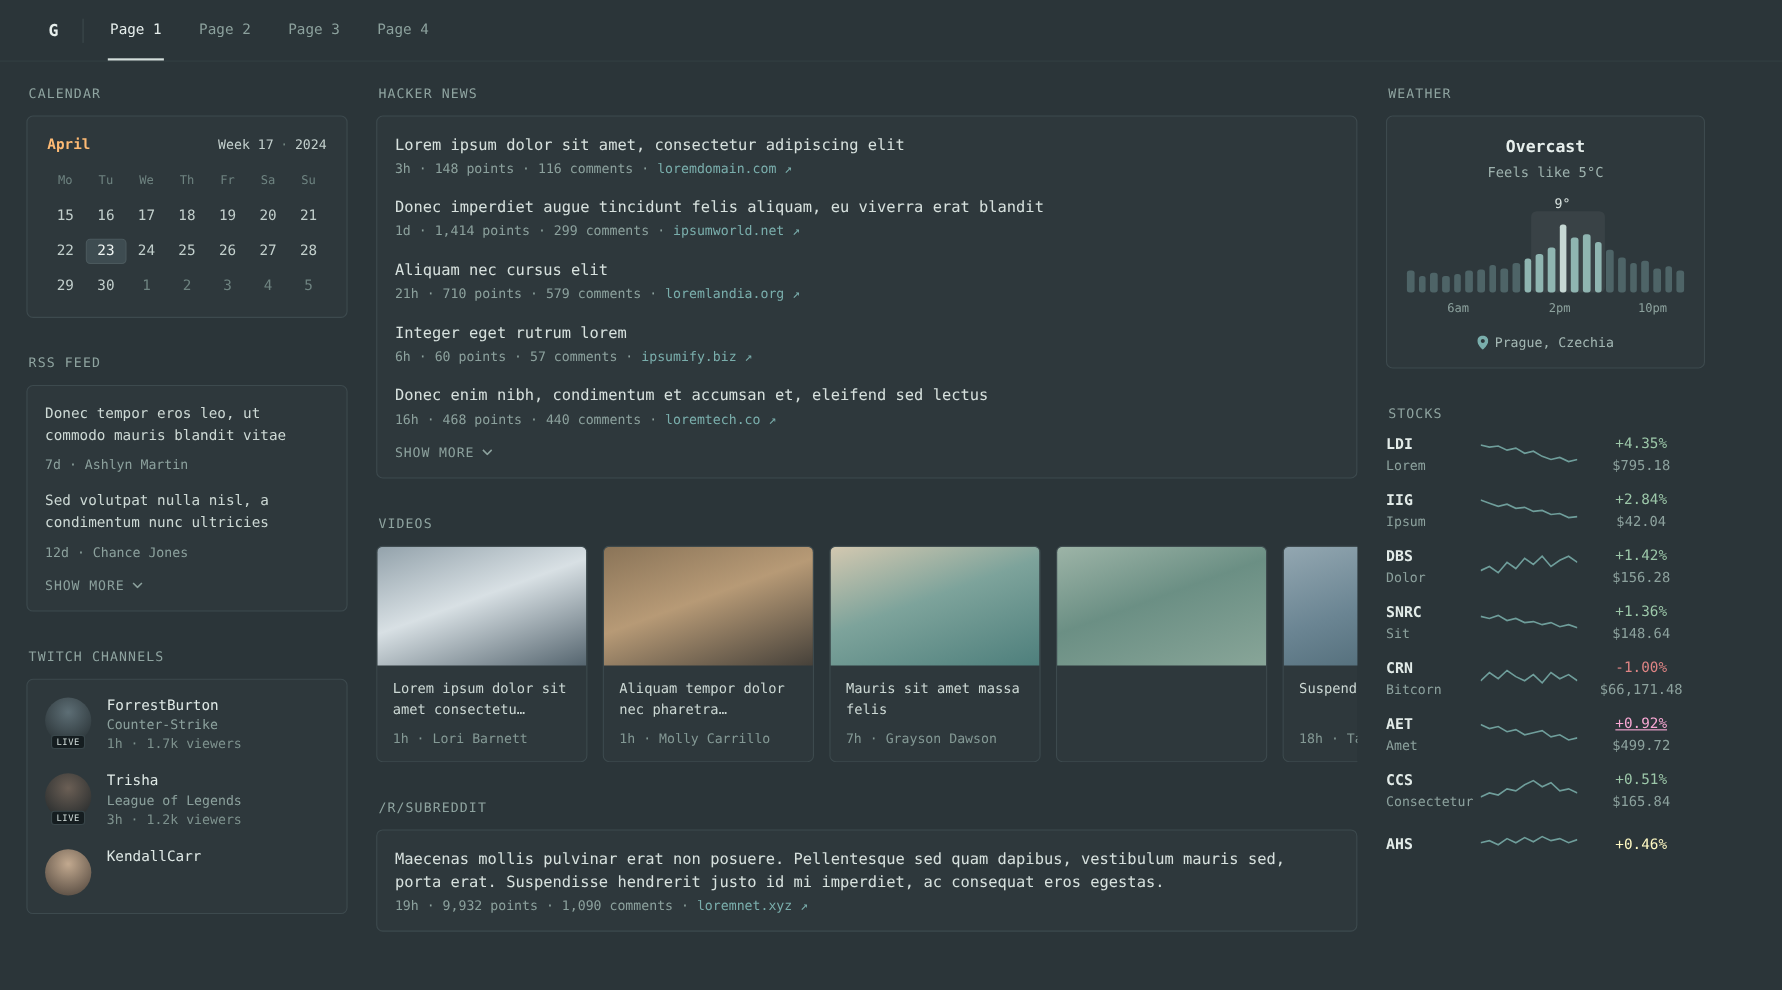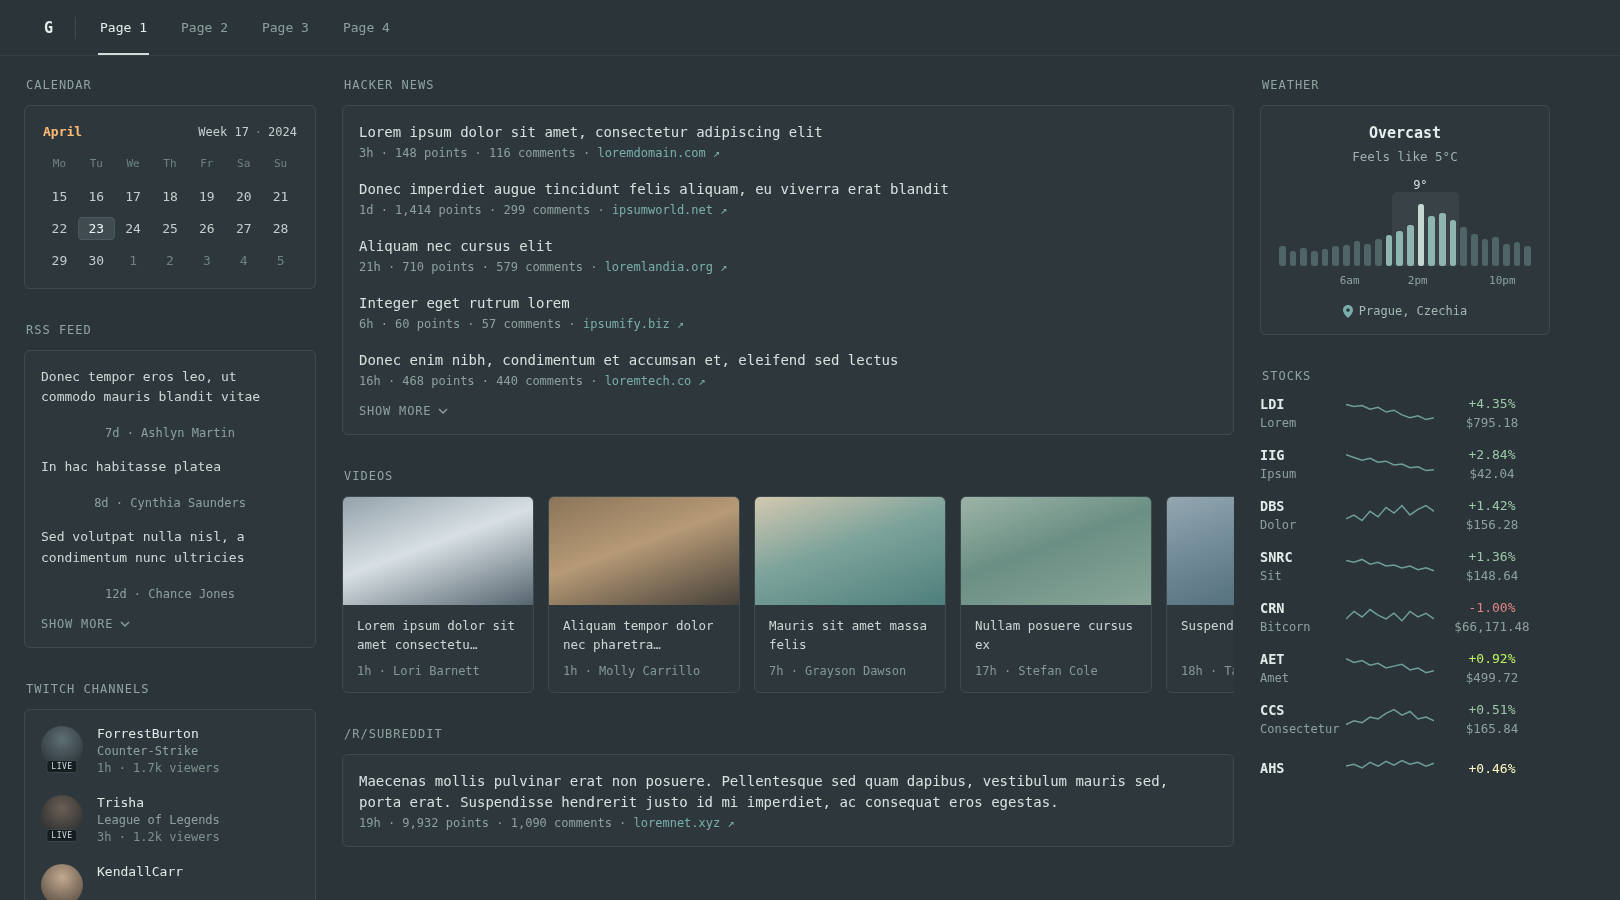--- a/index.html
+++ b/index.html
@@ -64,21 +64,21 @@
   .cal-d.sel {
     background:#3e4c51; border:1px solid #4b595d; color:#eef4f2;
     padding:3px 0;
   }
   .cal-d.dimday { color:#6e8380; }
 
   
   .rss-item { margin-bottom:17px; }
   .rss-item:last-of-type { margin-bottom:0; }
   .rss-title { color:#cdd9d5; font-size:13px; line-height:1.55; cursor:pointer; }
-  .rss-item .meta { margin-top:19px;text-align:center; }
+  .rss-item .meta { margin-top:8px; }
 
   
   .tw-row { display:flex; gap:14px; margin-bottom:20px; align-items:flex-start; }
   .tw-row:last-of-type { margin-bottom:0; }
   .tw-av-wrap { position:relative; width:42px; flex:0 0 42px; }
   .tw-av { width:42px; height:42px; border-radius:50%; }
   .live-badge {
     position:absolute; left:50%; bottom:-5px; transform:translateX(-50%);
     background:#151d20; border:1px solid #39464a; border-radius:3px;
     font-size:8px; letter-spacing:0.5px; color:#d3dedb; padding:1px 4px;
@@ -197,24 +197,20 @@
 
       <section>
         <h2 class="sec-title">RSS FEED</h2>
         <div class="card">
           <div id="rss-list">
               <div class="rss-item">
                 <div class="rss-title">Donec tempor eros leo, ut commodo mauris blandit vitae</div>
                 <div class="meta">7d · Ashlyn Martin</div>
               </div>
               <div class="rss-item">
-                <div class="rss-title">In hac habitasse platea</div>
-                <div class="meta">8d · Cynthia Saunders</div>
-              </div>
-              <div class="rss-item">
                 <div class="rss-title">Sed volutpat nulla nisl, a condimentum nunc ultricies</div>
                 <div class="meta">12d · Chance Jones</div>
               </div>
             </div>
           <div class="show-more">
             <span>SHOW MORE</span>
             <svg width="10" height="6" viewBox="0 0 10 6" fill="none">
                 <path d="M1 1 L5 5 L9 1" stroke-width="1.4"></path>
               </svg>
           </div>
@@ -316,24 +312,20 @@
             </div>
             <div class="video-card">
               <div class="video-thumb" style="background: linear-gradient(160deg, rgb(211, 200, 176), rgb(125, 163, 155) 45%, rgb(78, 127, 124));"></div>
               <div class="video-body">
                 <div class="video-title">Mauris sit amet massa felis</div>
                 <div class="meta sm">7h · Grayson Dawson</div>
               </div>
             </div>
             <div class="video-card">
               <div class="video-thumb" style="background: linear-gradient(160deg, rgb(157, 180, 167), rgb(107, 143, 132) 45%, rgb(136, 165, 152));"></div>
-              <div class="video-body">
-                <div class="video-title">Nullam posuere cursus ex</div>
-                <div class="meta sm">17h · Stefan Cole</div>
-              </div>
             </div>
             <div class="video-card">
               <div class="video-thumb" style="background: linear-gradient(160deg, rgb(147, 167, 177), rgb(107, 133, 147) 45%, rgb(69, 96, 108));"></div>
               <div class="video-body">
                 <div class="video-title">Suspendisse diam</div>
                 <div class="meta sm">18h · Tara</div>
               </div>
             </div>
           </div>
       </section>
@@ -383,21 +375,21 @@
                 <div class="wbar" style="height: 56%;"></div>
                 <div class="wbar" style="height: 46%;"></div>
                 <div class="wbar" style="height: 38%;"></div>
                 <div class="wbar" style="height: 42%;"></div>
                 <div class="wbar" style="height: 32%;"></div>
                 <div class="wbar" style="height: 34%;"></div>
                 <div class="wbar" style="height: 28%;"></div>
               </div>
           </div>
           <div class="w-times" id="weather-times">
-              <span style="left: 19%; margin-left: 24px;">6am</span>
+              <span style="left: 19%;">6am</span>
               <span style="left: 55%;">2pm</span>
               <span style="left: 88%;">10pm</span>
             </div>
           <div class="w-loc">
             <svg width="10" height="13" viewBox="0 0 10 13">
                 <path d="M5 0 C2.2 0 0 2.2 0 5 C0 8.7 5 13 5 13 C5 13 10 8.7 10 5 C10 2.2 7.8 0 5 0 Z M5 6.8 C4 6.8 3.2 6 3.2 5 C3.2 4 4 3.2 5 3.2 C6 3.2 6.8 4 6.8 5 C6.8 6 6 6.8 5 6.8 Z" fill="#7aaeac"></path>
               </svg>
             <span>Prague, Czechia</span>
           </div>
         </div>
@@ -473,21 +465,21 @@
             </div>
             <div class="stock-row">
               <div class="stock-id">
                 <div class="stock-sym">AET</div>
                 <div class="stock-name">Amet</div>
               </div>
               <svg viewBox="0 0 100 32" preserveAspectRatio="none" class="spark">
                 <polyline points="0.0,6 9.1,10 18.2,8 27.3,13 36.4,11 45.5,16 54.5,14 63.6,12 72.7,18 81.8,16 90.9,21 100.0,19" fill="none" stroke="#6f9e9b" stroke-width="1.6"></polyline>
               </svg>
               <div class="stock-val">
-                <div class="stock-chg" style="color: #bef264;">+0.92%</div>
+                <div class="stock-chg" style="color: #f9a8d4; text-decoration: underline;">+0.92%</div>
                 <div class="stock-price">$499.72</div>
               </div>
             </div>
             <div class="stock-row">
               <div class="stock-id">
                 <div class="stock-sym">CCS</div>
                 <div class="stock-name">Consectetur</div>
               </div>
               <svg viewBox="0 0 100 32" preserveAspectRatio="none" class="spark">
                 <polyline points="0.0,22 9.1,18 18.2,20 27.3,14 36.4,16 45.5,10 54.5,6 63.6,12 72.7,8 81.8,16 90.9,14 100.0,18" fill="none" stroke="#6f9e9b" stroke-width="1.6"></polyline>

